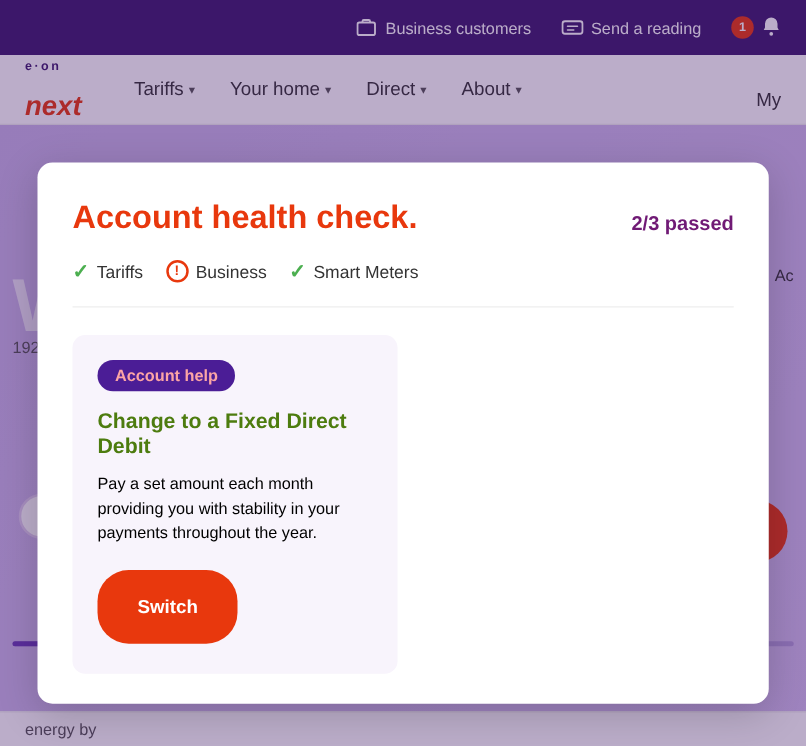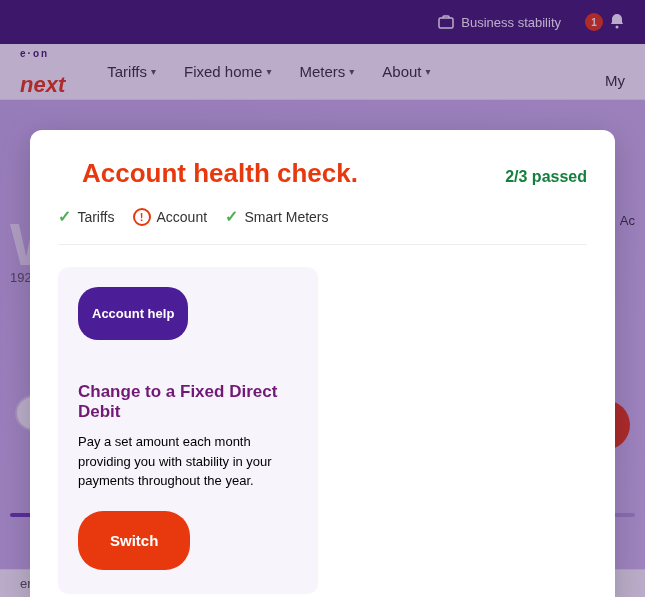--- a/index.html
+++ b/index.html
@@ -215,35 +215,34 @@
       right: 30px;
       background: white;
       border-radius: 12px;
       padding: 28px 28px 24px;
       z-index: 20;
       box-shadow: 0 8px 32px rgba(0,0,0,0.18);
     }
 
     .modal-header {
       display: flex;
-      align-items: center;
+      align-items: flex-end;
       justify-content: space-between;
       margin-bottom: 18px;
-      margin-left: 24px;
     }
     .modal-title {
       font-size: 26px;
       font-weight: bold;
       color: #e8380d;
       line-height: 1.2;
     }
     .modal-passed {
       font-size: 16px;
       font-weight: bold;
-      color: #15803d;
+      color: #701a75;
       white-space: nowrap;
       margin-top: 6px;
     }
 
     .modal-checks {
       display: flex;
       align-items: center;
       gap: 18px;
       margin-bottom: 22px;
       padding-bottom: 18px;
@@ -268,34 +267,33 @@
 
     
     .inner-card {
       background: #f8f4fc;
       border-radius: 10px;
       padding: 20px 20px 24px;
       max-width: 260px;
     }
     .inner-card-badge {
       background: #4b1d96;
-      color: #ffffff;
+      color: #fca5a5;
       border-radius: 20px;
-      padding: 19px 14px;
+      padding: 5px 14px;
       font-size: 13px;
       font-weight: 600;
       display: inline-block;
       margin-bottom: 14px;
     }
     .inner-card-title {
       font-size: 17px;
       font-weight: bold;
-      color: #701a75;
+      color: #4d7c0f;
       margin-bottom: 10px;
-      margin-top: 28px;
     }
     .inner-card-desc {
       font-size: 13px;
       color: #000000;
       line-height: 1.5;
       margin-bottom: 20px;
     }
     .switch-btn {
       background: #e8380d;
       color: white;
@@ -317,21 +315,30 @@
 <body>
 
 <div class="top-bar">
   <div class="top-bar-item">
     <span class="top-bar-icon">
       <svg width="16" height="14" viewBox="0 0 16 14" fill="none">
         <rect x="1" y="3" width="14" height="10" rx="1.5" stroke="white" stroke-width="1.5" fill="none"></rect>
         <path d="M5 3V2a1 1 0 011-1h4a1 1 0 011 1v1" stroke="white" stroke-width="1.5" fill="none"></path>
       </svg>
     </span>
-    <span>Business stability</span>
+    <span>Business customers</span>
+  </div>
+  <div class="top-bar-item">
+    <span class="top-bar-icon">
+      <svg width="18" height="14" viewBox="0 0 18 14" fill="none">
+        <rect x="1" y="2" width="16" height="10" rx="2" stroke="white" stroke-width="1.5" fill="none"></rect>
+        <path d="M5 6h8M5 9h5" stroke="white" stroke-width="1.2" stroke-linecap="round"></path>
+      </svg>
+    </span>
+    <span>Send a reading</span>
   </div>
   <div class="top-bar-item">
     <span class="notification-badge">1</span>
     <span>
       <svg width="16" height="16" viewBox="0 0 16 16" fill="none">
         <path d="M8 1a5 5 0 00-5 5v3l-1 2h12l-1-2V6a5 5 0 00-5-5z" fill="white"></path>
         <circle cx="8" cy="14" r="1.5" fill="white"></circle>
       </svg>
     </span>
   </div>
@@ -341,25 +348,25 @@
   <div class="logo-area">
     <span class="logo-eon">e·on</span>
     <span class="logo-next">next</span>
   </div>
   <div class="nav-items">
     <div class="nav-item">
       <span>Tariffs</span>
       <span class="nav-chevron">▾</span>
     </div>
     <div class="nav-item">
-      <span>Fixed home</span>
+      <span>Your home</span>
       <span class="nav-chevron">▾</span>
     </div>
     <div class="nav-item">
-      <span>Meters</span>
+      <span>Direct</span>
       <span class="nav-chevron">▾</span>
     </div>
     <div class="nav-item">
       <span>About</span>
       <span class="nav-chevron">▾</span>
     </div>
   </div>
   <div class="nav-my">
     <span>My</span>
   </div>
@@ -403,21 +410,21 @@
     <span class="modal-passed">2/3 passed</span>
   </div>
 
   <div class="modal-checks">
     <div class="check-item">
       <span class="check-green">✓</span>
       <span>Tariffs</span>
     </div>
     <div class="check-item">
       <span class="check-warning" style="border:2px solid #e8380d;border-radius:50%;width:18px;height:18px;display:inline-flex;align-items:center;justify-content:center;font-size:11px;font-weight:bold;">!</span>
-      <span>Account</span>
+      <span>Business</span>
     </div>
     <div class="check-item">
       <span class="check-green">✓</span>
       <span>Smart Meters</span>
     </div>
   </div>
 
   <div class="inner-card">
     <div class="inner-card-badge">Account help</div>
     <div class="inner-card-title">Change to a Fixed Direct Debit</div>

